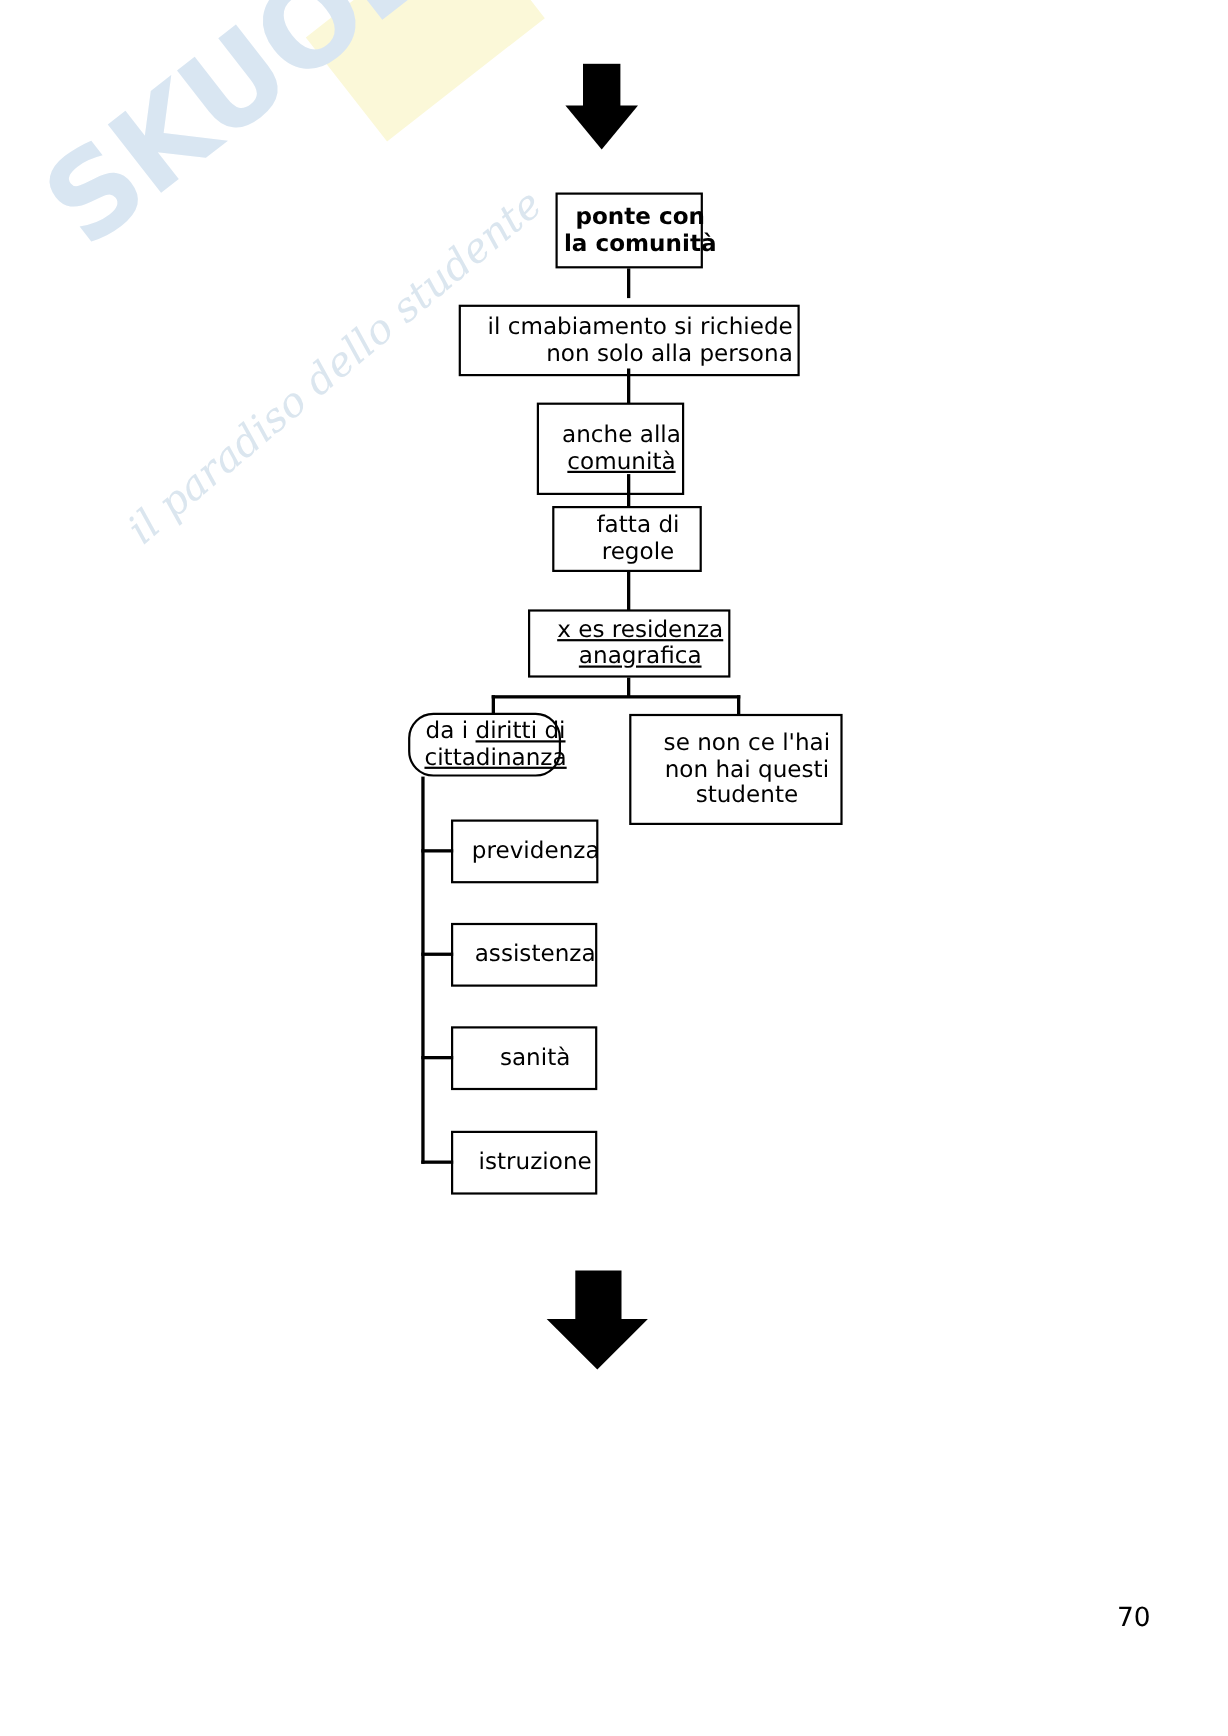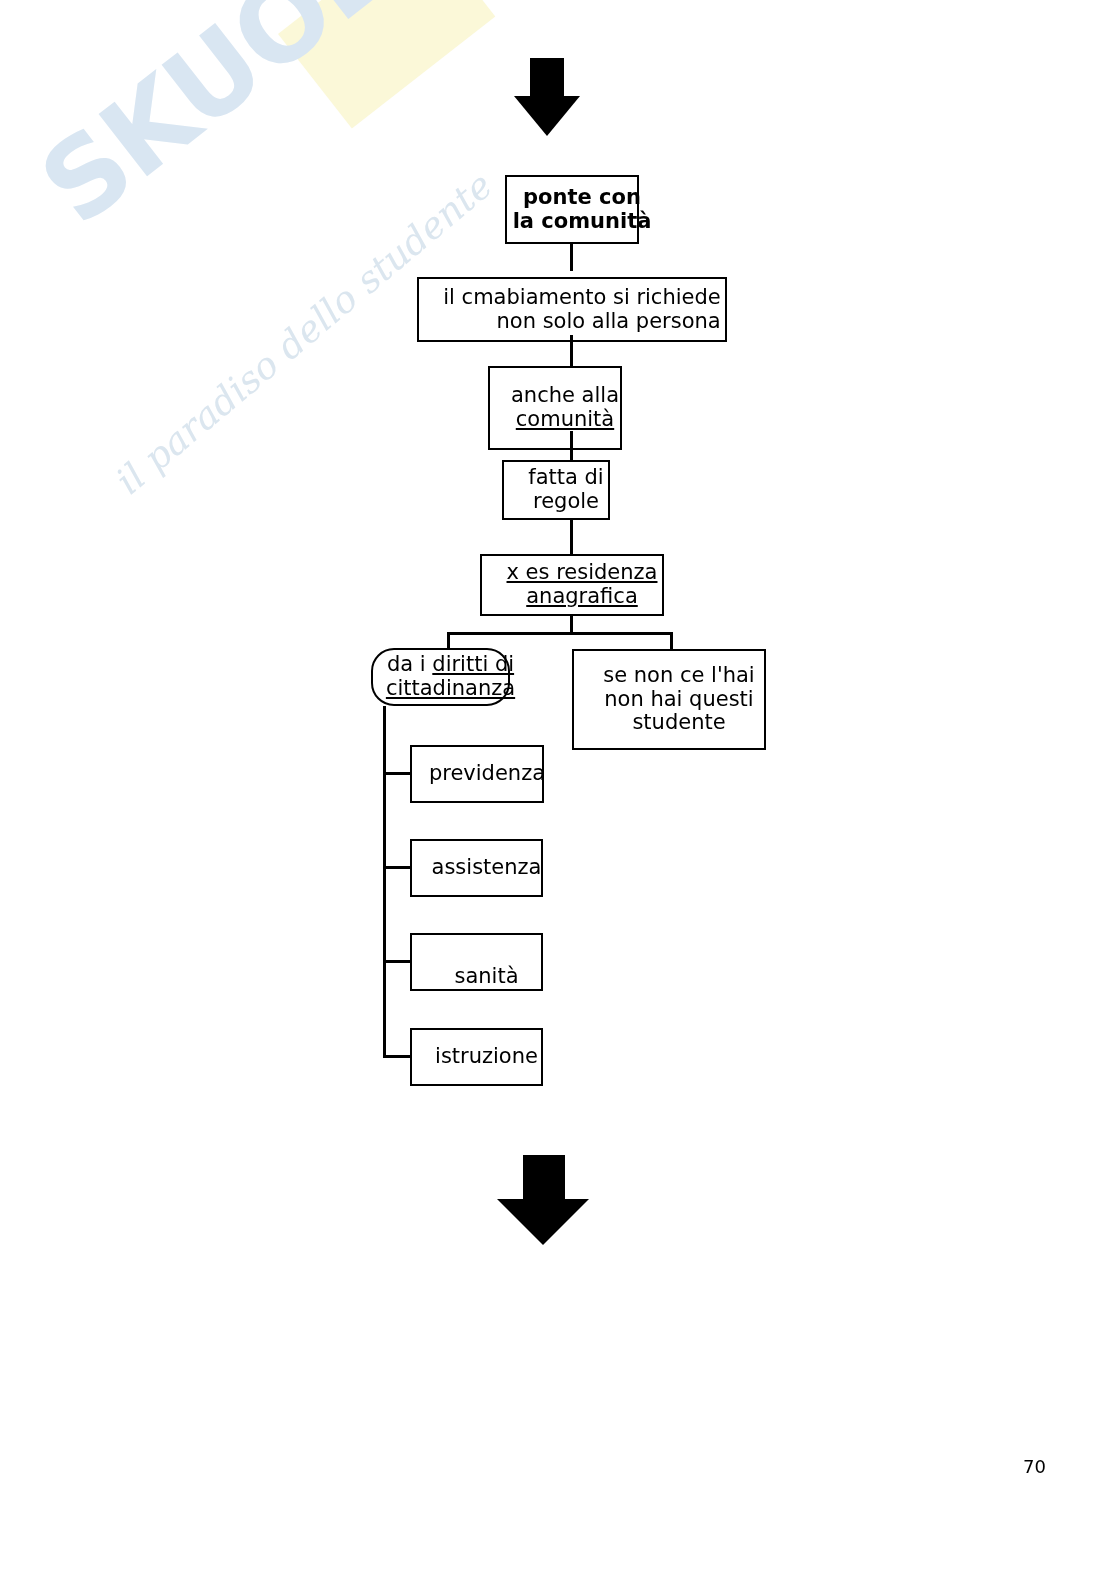--- a/index.html
+++ b/index.html
@@ -115,21 +115,21 @@
     height: 0;
     border-left: 33px solid transparent;
     border-right: 33px solid transparent;
     border-top: 40px solid #000000;
   }
 
   #page-number {
     position: absolute;
     right: 70px;
     top: 1456px;
-    font-size: 18px;
+    font-size: 24px;
     color: #000000;
     font-family: "DejaVu Sans", sans-serif;
     z-index: 3;
   }
 </style>
 </head>
 <body>
 
 <div id="page">
 
@@ -166,21 +166,21 @@
 
     <div class="node" style="left:488px; top:366px; width:134px; height:84px;">
       <div class="inner">
         <span>anche alla</span><br>
         <span class="u">comunità</span>
       </div>
     </div>
 
     <div class="line" style="left:570px; top:431px; width:3px; height:30px;"></div>
 
-    <div class="node" style="left:502px; top:460px; width:108px; height:60px;">
+    <div class="node" style="left:502px; top:460px; width:136px; height:60px;">
       <div class="inner">
         <span>fatta di</span><br>
         <span>regole</span>
       </div>
     </div>
 
     <div class="line" style="left:570px; top:520px; width:3px; height:35px;"></div>
 
     <div class="node" style="left:480px; top:554px; width:184px; height:62px;text-decoration:underline;">
       <div class="inner">
@@ -215,21 +215,21 @@
     <div class="line" style="left:383px; top:866px; width:29px; height:3px;"></div>
     <div class="line" style="left:383px; top:960px; width:29px; height:3px;"></div>
     <div class="line" style="left:383px; top:1055px; width:29px; height:3px;"></div>
 
     <div class="node" style="left:410px; top:745px; width:134px; height:58px;">
       <div class="inner">previdenza</div>
     </div>
     <div class="node" style="left:410px; top:839px; width:133px; height:58px;">
       <div class="inner">assistenza</div>
     </div>
-    <div class="node" style="left:410px; top:933px; width:133px; height:58px;align-items:flex-end;">
+    <div class="node" style="left:410px; top:933px; width:133px; height:58px;">
       <div class="inner">sanità</div>
     </div>
     <div class="node" style="left:410px; top:1028px; width:133px; height:58px;justify-content:center;">
       <div class="inner">istruzione</div>
     </div>
 
     <div class="arrow" style="left:497px; top:1155px; width:92px; height:90px;">
       <div class="shaft" style="left:26px; top:0; width:42px; height:48px;"></div>
       <div class="head" style="left:0; top:44px; border-left-width:46px; border-right-width:46px; border-top-width:46px;"></div>
     </div>

